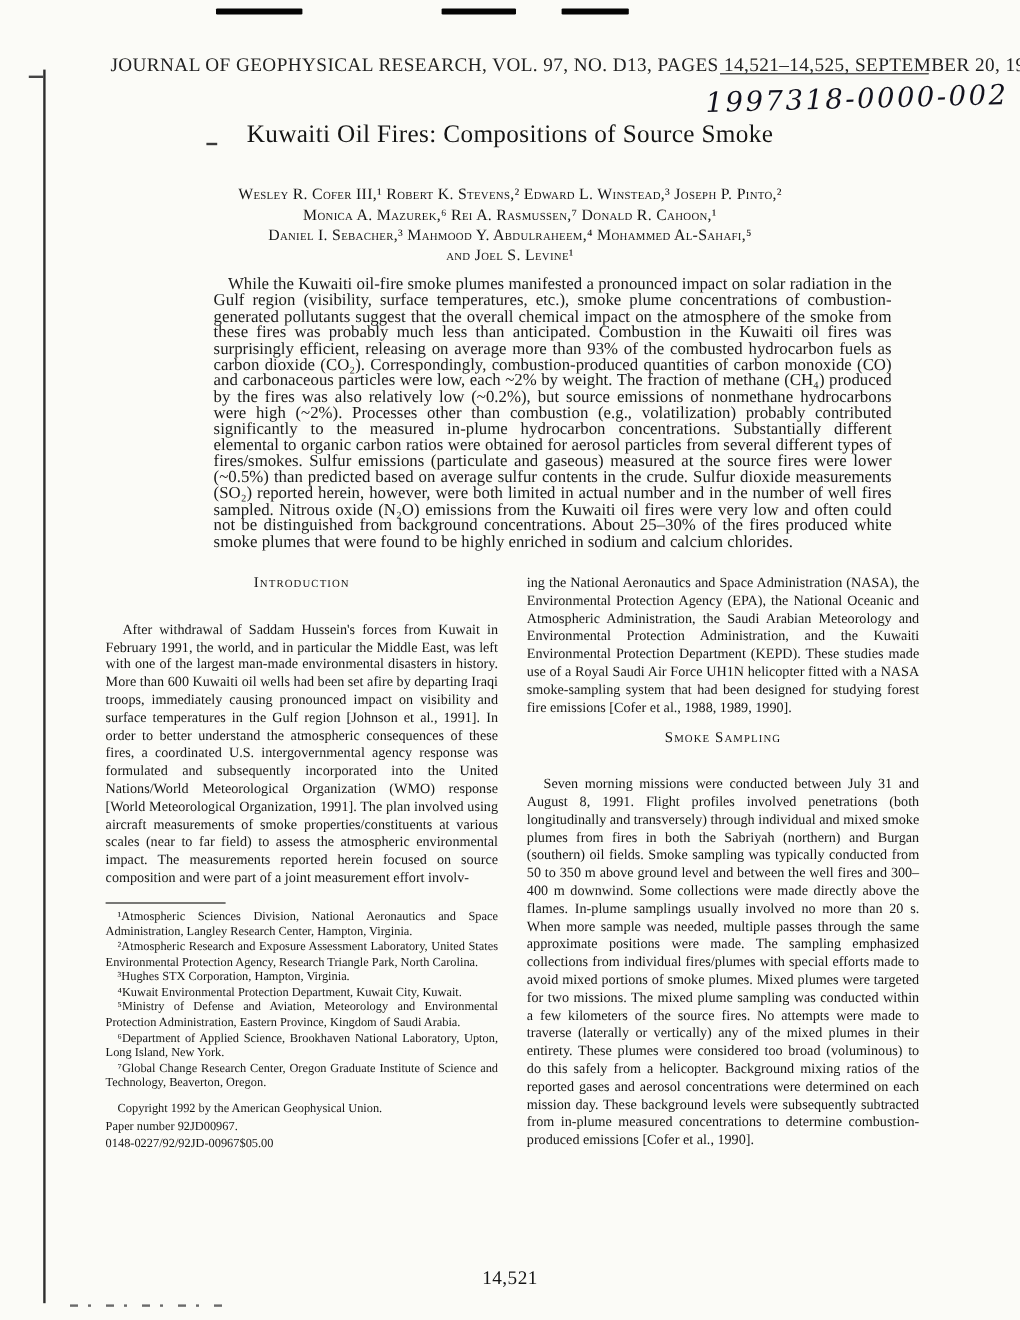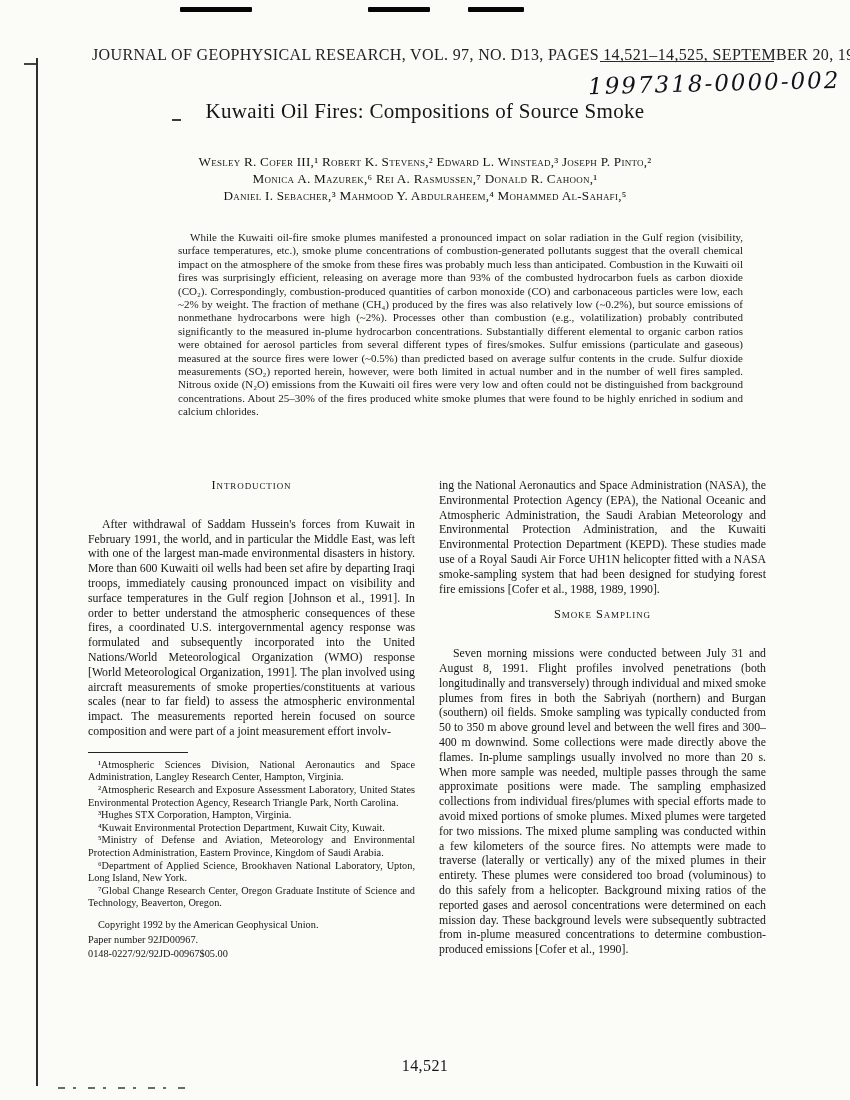--- a/index.html
+++ b/index.html
@@ -34,21 +34,21 @@
     position:absolute; top:99px; left:0; width:100%; margin:0;
     text-align:center; font-size:21px; font-weight:400; letter-spacing:0.3px;
   }
   .authors {
     position:absolute; top:153px; left:0; width:100%;
     text-align:center; font-variant:small-caps;
     font-size:13.2px; line-height:17px; letter-spacing:0.25px;
   }
   .abstract {
     position:absolute; top:231px; left:178px; width:565px;
-    text-align:justify; font-size:11px; line-height:13.4px; text-indent:12px;
+    text-align:justify; font-size:14px; line-height:13.4px; text-indent:12px;
     color:#1a1a1a;
   }
   .columns {
     position:absolute; top:478px; left:88px; width:678px;
     display:flex; gap:24px;
   }
   .col { width:327px; font-size:11.8px; line-height:14.8px; text-align:justify; }
   .body-par { margin:0; }
   .indent { text-indent:14px;margin-top:24px; }
   .section-heading {
@@ -86,20 +86,21 @@
   <div class="journal-header">JOURNAL OF GEOPHYSICAL RESEARCH, VOL. 97, NO. D13, PAGES 14,521–14,525, SEPTEMBER 20, 1992</div>
 
   <div class="handwritten">1997318-0000-002</div>
 
   <h1 class="paper-title">Kuwaiti Oil Fires: Compositions of Source Smoke</h1>
 
   <div class="authors">
     <div>Wesley R. Cofer III,¹ Robert K. Stevens,² Edward L. Winstead,³ Joseph P. Pinto,²</div>
     <div>Monica A. Mazurek,⁶ Rei A. Rasmussen,⁷ Donald R. Cahoon,¹</div>
     <div>Daniel I. Sebacher,³ Mahmood Y. Abdulraheem,⁴ Mohammed Al-Sahafi,⁵</div>
+    <div>and Joel S. Levine¹</div>
   </div>
 
   <div class="abstract">While the Kuwaiti oil-fire smoke plumes manifested a pronounced impact on solar radiation in the Gulf region (visibility, surface temperatures, etc.), smoke plume concentrations of combustion-generated pollutants suggest that the overall chemical impact on the atmosphere of the smoke from these fires was probably much less than anticipated. Combustion in the Kuwaiti oil fires was surprisingly efficient, releasing on average more than 93% of the combusted hydrocarbon fuels as carbon dioxide (CO₂). Correspondingly, combustion-produced quantities of carbon monoxide (CO) and carbonaceous particles were low, each ~2% by weight. The fraction of methane (CH₄) produced by the fires was also relatively low (~0.2%), but source emissions of nonmethane hydrocarbons were high (~2%). Processes other than combustion (e.g., volatilization) probably contributed significantly to the measured in-plume hydrocarbon concentrations. Substantially different elemental to organic carbon ratios were obtained for aerosol particles from several different types of fires/smokes. Sulfur emissions (particulate and gaseous) measured at the source fires were lower (~0.5%) than predicted based on average sulfur contents in the crude. Sulfur dioxide measurements (SO₂) reported herein, however, were both limited in actual number and in the number of well fires sampled. Nitrous oxide (N₂O) emissions from the Kuwaiti oil fires were very low and often could not be distinguished from background concentrations. About 25–30% of the fires produced white smoke plumes that were found to be highly enriched in sodium and calcium chlorides.</div>
 
   <div class="columns">
 
     <div class="col">
       <div class="section-heading">Introduction</div>
       <p class="body-par indent">After withdrawal of Saddam Hussein's forces from Kuwait in February 1991, the world, and in particular the Middle East, was left with one of the largest man-made environmental disasters in history. More than 600 Kuwaiti oil wells had been set afire by departing Iraqi troops, immediately causing pronounced impact on visibility and surface temperatures in the Gulf region [Johnson et al., 1991]. In order to better understand the atmospheric consequences of these fires, a coordinated U.S. intergovernmental agency response was formulated and subsequently incorporated into the United Nations/World Meteorological Organization (WMO) response [World Meteorological Organization, 1991]. The plan involved using aircraft measurements of smoke properties/constituents at various scales (near to far field) to assess the atmospheric environmental impact. The measurements reported herein focused on source composition and were part of a joint measurement effort involv-</p>
 

